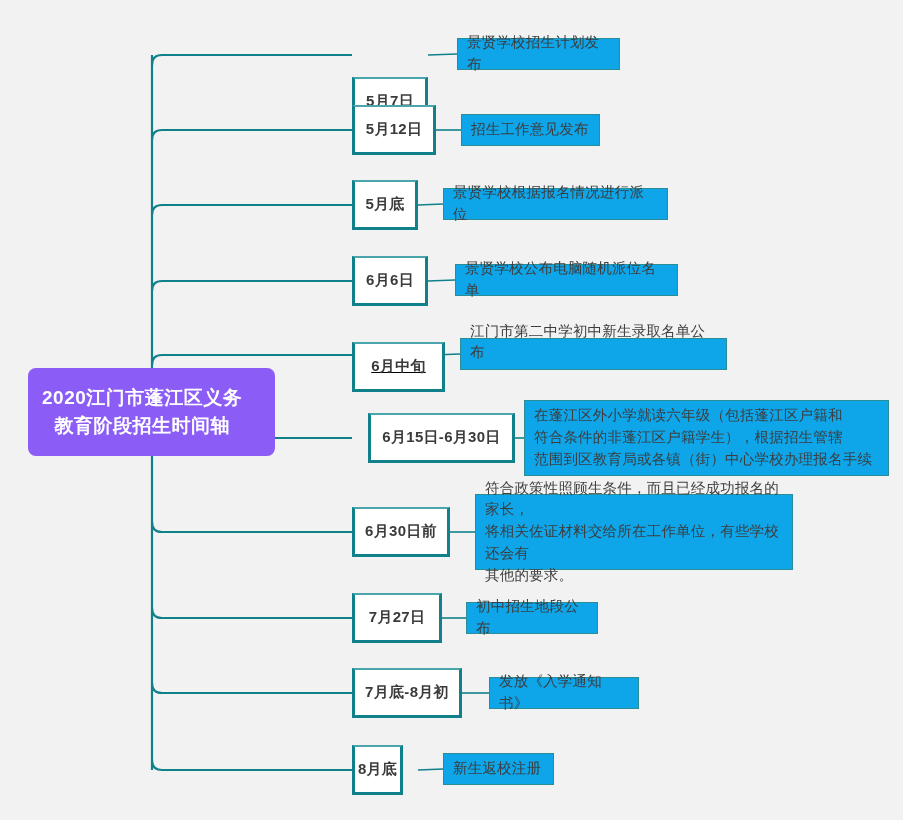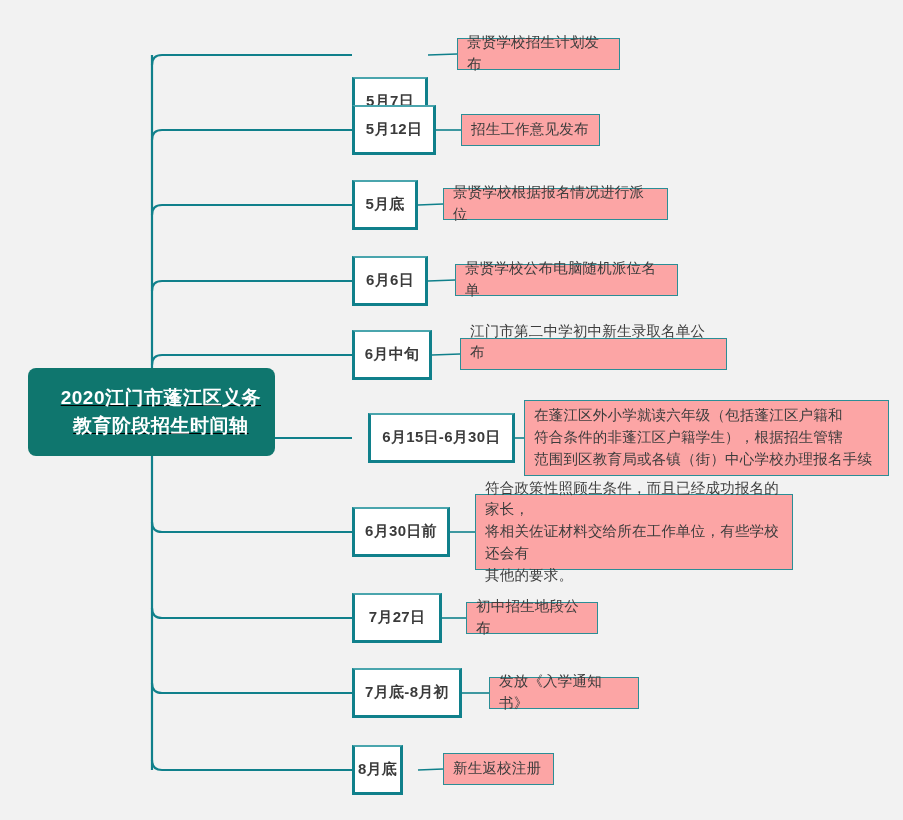--- a/index.html
+++ b/index.html
@@ -29,29 +29,28 @@
     pointer-events: none;
   }
 
   
   .root-node {
     position: absolute;
     left: 28px;
     top: 368px;
     width: 247px;
     height: 88px;
-    background: #0f766e;
+    background: #8b5cf6;
     border-radius: 8px;
     box-sizing: border-box;
     display: flex;
     align-items: center;
-    justify-content: flex-end;
+    justify-content: flex-start;
     padding: 4px 14px;
     z-index: 5;
-    text-decoration: underline;
   }
   .root-label {
     color: #ffffff;
     font-size: 19px;
     font-weight: bold;
     line-height: 1.45;
     text-align: center;
     letter-spacing: 0.5px;
     white-space: pre-line;
   }
@@ -74,21 +73,21 @@
     font-size: 15px;
     font-weight: bold;
     letter-spacing: 0.3px;
     white-space: nowrap;
   }
 
   
   .desc-node {
     position: absolute;
     box-sizing: border-box;
-    background: #fca5a5;
+    background: #0ea5e9;
     border: 1px solid #2b8e96;
     display: flex;
     align-items: center;
     padding: 5px 9px;
     z-index: 4;
   }
   .desc-label {
     color: #3d3d3d;
     font-size: 14.5px;
     line-height: 1.5;
@@ -148,21 +147,21 @@
       </div>
       <div class="desc-node" style="left: 443px; top: 188px; width: 225px; height: 32px;">
         <div class="desc-label">景贤学校根据报名情况进行派位</div>
       </div>
       <div class="date-node" style="left: 352px; top: 256px; width: 76px; height: 50px;">
         <div class="date-label">6月6日</div>
       </div>
       <div class="desc-node" style="left: 455px; top: 264px; width: 223px; height: 32px;">
         <div class="desc-label">景贤学校公布电脑随机派位名单</div>
       </div>
-      <div class="date-node" style="left: 352px; top: 330px; width: 80px; height: 50px;">
+      <div class="date-node" style="left: 352px; top: 342px; width: 93px; height: 50px; text-decoration: underline;">
         <div class="date-label">6月中旬</div>
       </div>
       <div class="desc-node" style="left: 460px; top: 338px; width: 267px; height: 32px; align-items: flex-end;">
         <div class="desc-label">江门市第二中学初中新生录取名单公布</div>
       </div>
       <div class="date-node" style="left: 352px; top: 413px; width: 147px; height: 50px; margin-left: 16px;">
         <div class="date-label">6月15日-6月30日</div>
       </div>
       <div class="desc-node" style="left: 524px; top: 400px; width: 365px; height: 76px;">
         <div class="desc-label">在蓬江区外小学就读六年级（包括蓬江区户籍和

